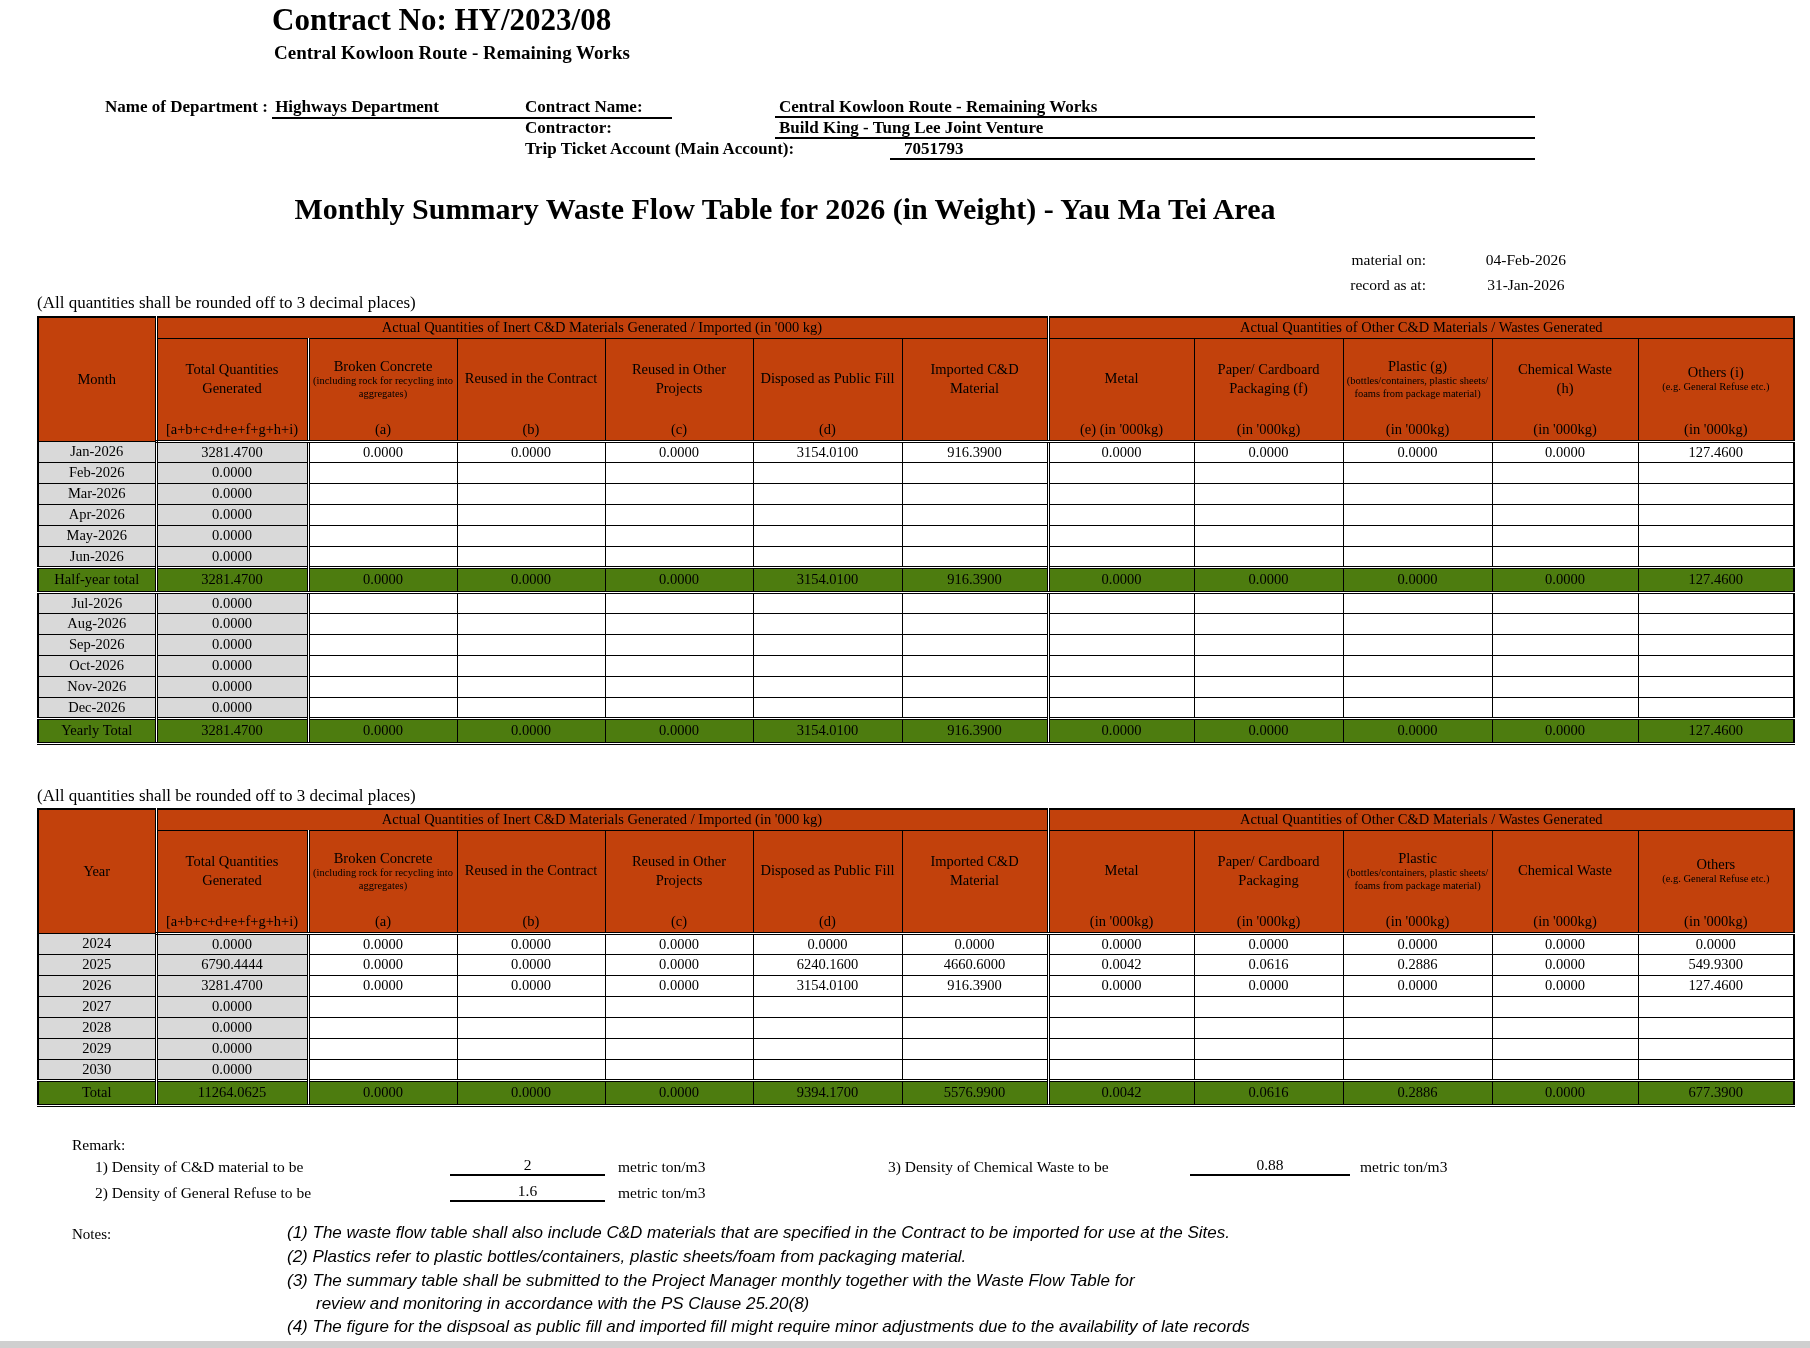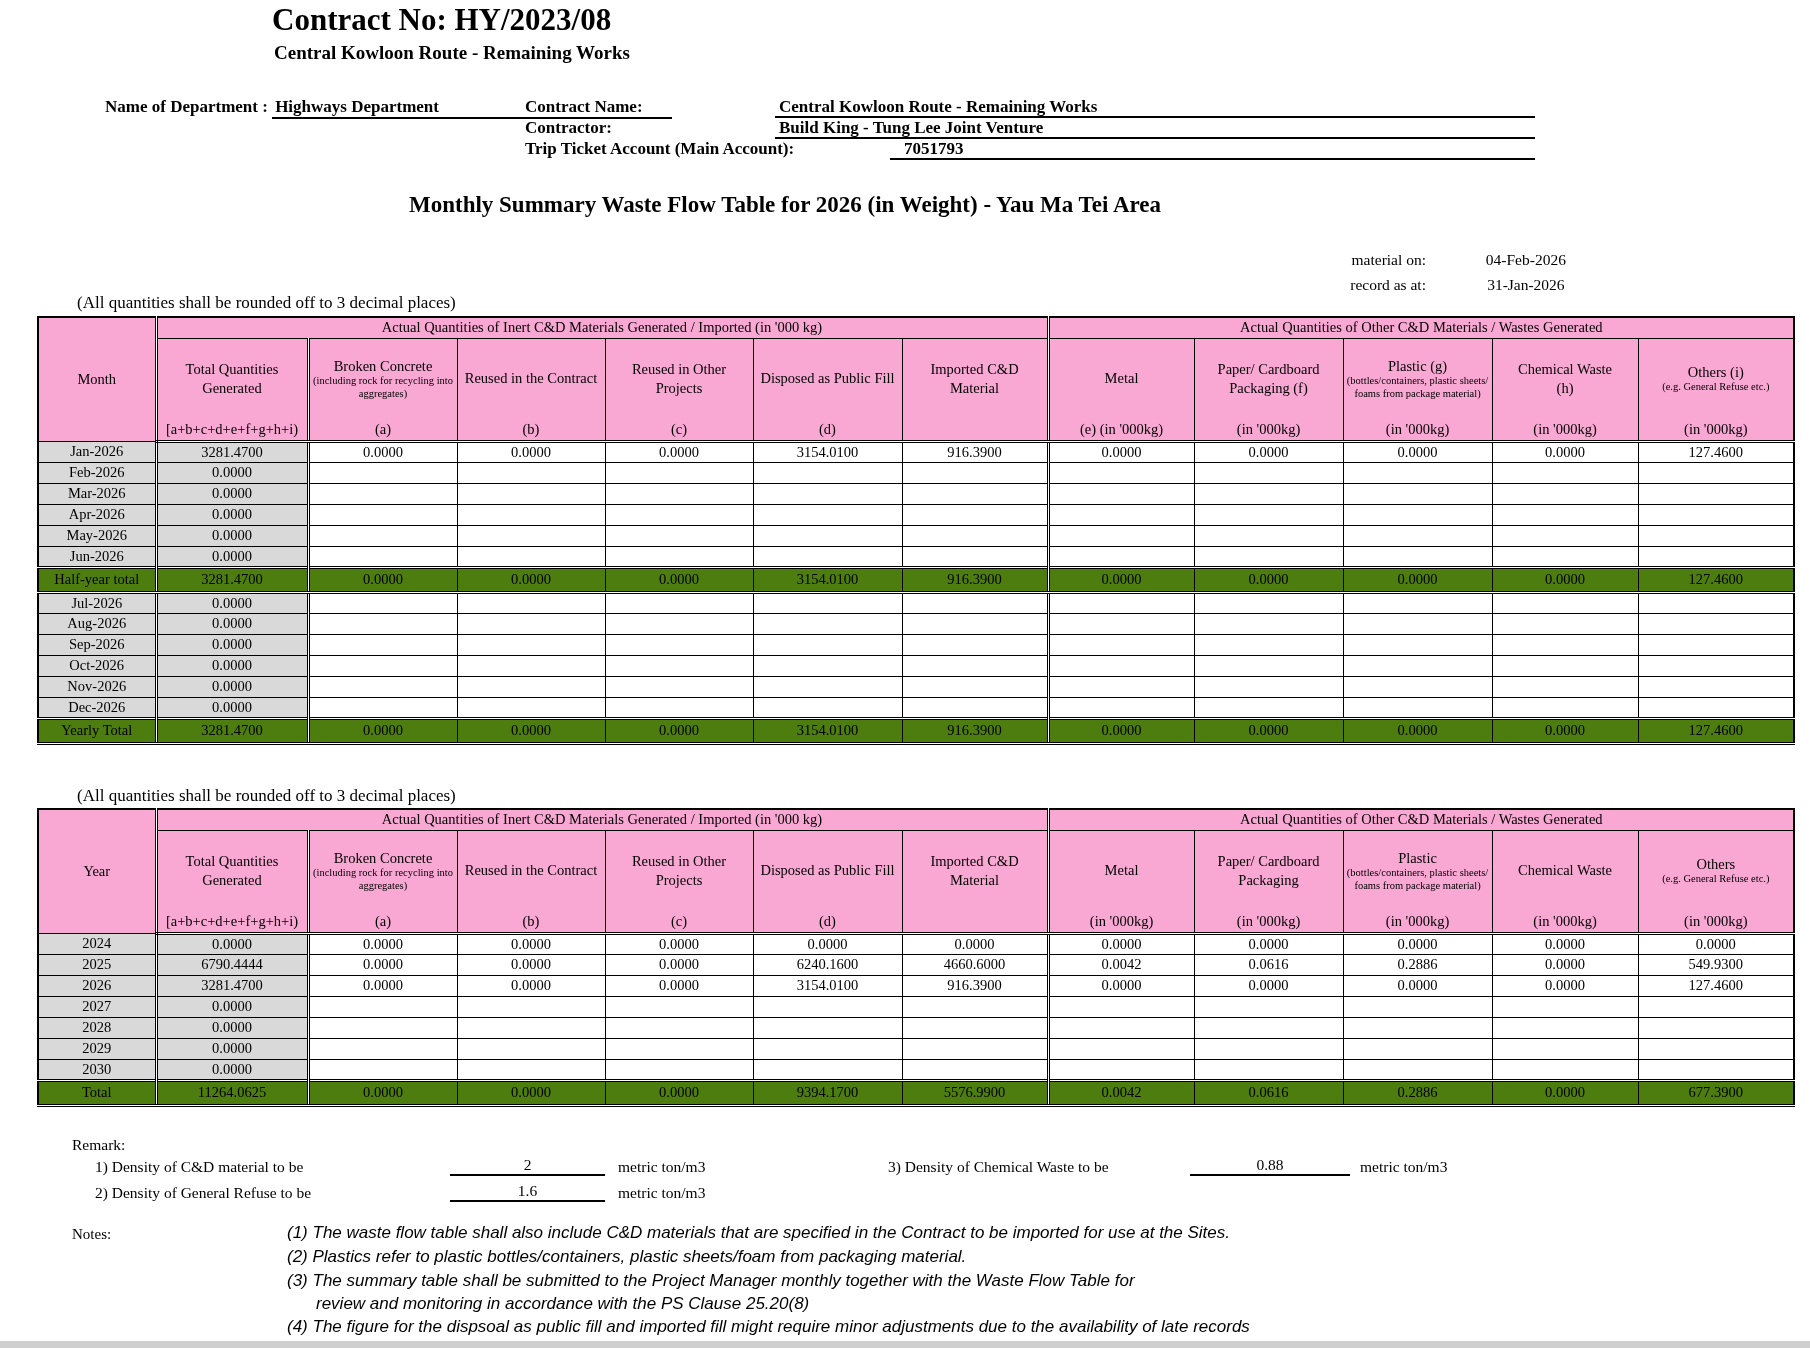--- a/index.html
+++ b/index.html
@@ -19,38 +19,38 @@
   .info-grid { position:absolute; left:525px; top:97px; font-size:17px; font-weight:bold; }
   .info-row  { display:flex; height:21px; align-items:flex-start; white-space:nowrap; }
   .il  { width:250px; }
   .il.wide { width:365px; }
   .iv  { border-bottom:2px solid #000; padding-left:4px; height:21px; }
   .iv.w1 { width:255px; }
   .iv.w2 { width:760px; }
   .iv.w3 { width:645px; padding-left:14px; }
 
   .summary-title { position:absolute; left:0; top:192px; width:1570px; text-align:center;
-                   font-size:23px; font-weight:bold; }
+                   font-size:30px; font-weight:bold; }
 
   .meta1 { position:absolute; left:1336px; top:251px; font-size:15.5px; }
   .meta2 { position:absolute; left:1336px; top:276px; font-size:15.5px; }
   .meta-label { display:inline-block; width:90px;  text-align:right; }
   .meta-val   { display:inline-block; width:140px; text-align:center; margin-left:26px; }
 
-  .rnote { font-size:17px;margin-left:40px; }
+  .rnote { font-size:17px; }
   .rnote1 { position:absolute; left:37px; top:293px; }
   .rnote2 { position:absolute; left:37px; top:786px; }
 
   .wtable { position:absolute; left:37px; border-collapse:collapse; table-layout:fixed;
             width:1756px; border:2px solid #000; }
   .wtable.t1 { top:316px; }
   .wtable.t2 { top:808px; }
   .wtable td { border:1px solid #000; text-align:center; vertical-align:middle;
                font-size:14.5px; padding:0 2px; overflow:hidden; }
-  .wtable thead td { background:#f9a8d4; }
+  .wtable thead td { background:#c2410c; }
   .wtable td.b-dl { border-left:3px double #000; }
   .group-head { height:21px; font-size:15px; }
   .corner-cell { font-size:15px; border-bottom:3px double #000; }
   .hrow2 td { height:101px; padding:0; border-bottom:3px double #000; }
   .hcell  { display:flex; flex-direction:column; height:101px; }
   .hlabel { flex:1; display:flex; flex-direction:column; justify-content:center;
             line-height:1.25; font-size:14.5px; padding:0 3px; }
   .hmain  { display:block; }
   .hnote  { display:block; font-size:10.5px; line-height:1.2; }
   .hsub   { height:21px; line-height:21px; font-size:14.5px; }

